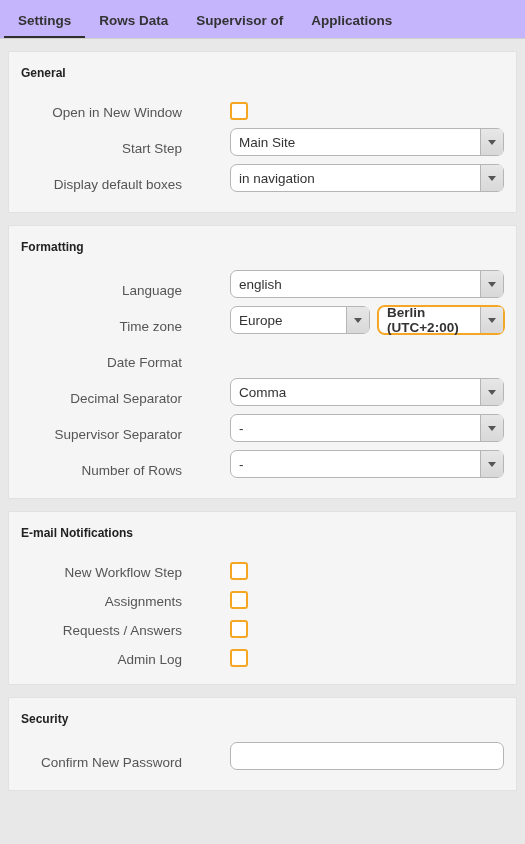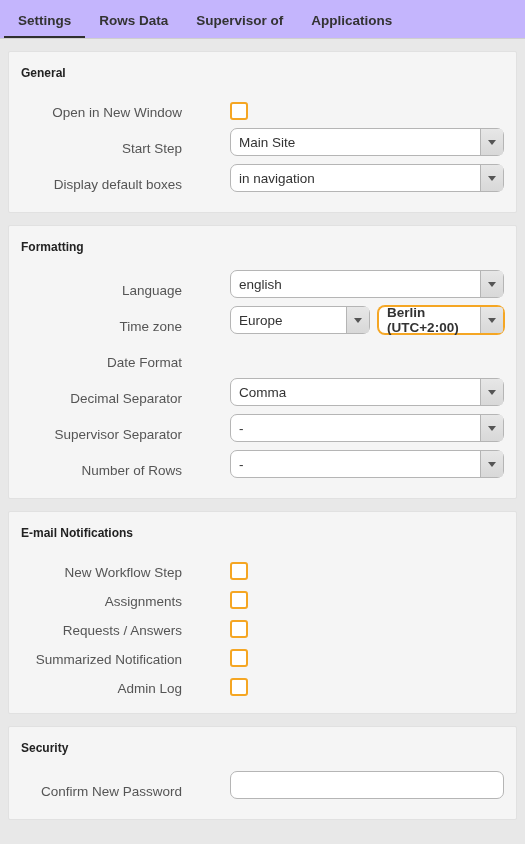--- a/index.html
+++ b/index.html
@@ -267,26 +267,20 @@
         <div class="chk"></div>
       </div>
   </div>
   <div class="row chk-row">
     <div class="label">Requests / Answers</div>
     <div class="field-wrap">
         <div class="chk"></div>
       </div>
   </div>
   <div class="row chk-row">
-    <div class="label">Summarized Notification</div>
-    <div class="field-wrap">
-        <div class="chk"></div>
-      </div>
-  </div>
-  <div class="row chk-row">
     <div class="label">Admin Log</div>
     <div class="field-wrap">
         <div class="chk"></div>
       </div>
   </div>
 </div>
 
 <div class="section">
   <h2>Security</h2>
 

